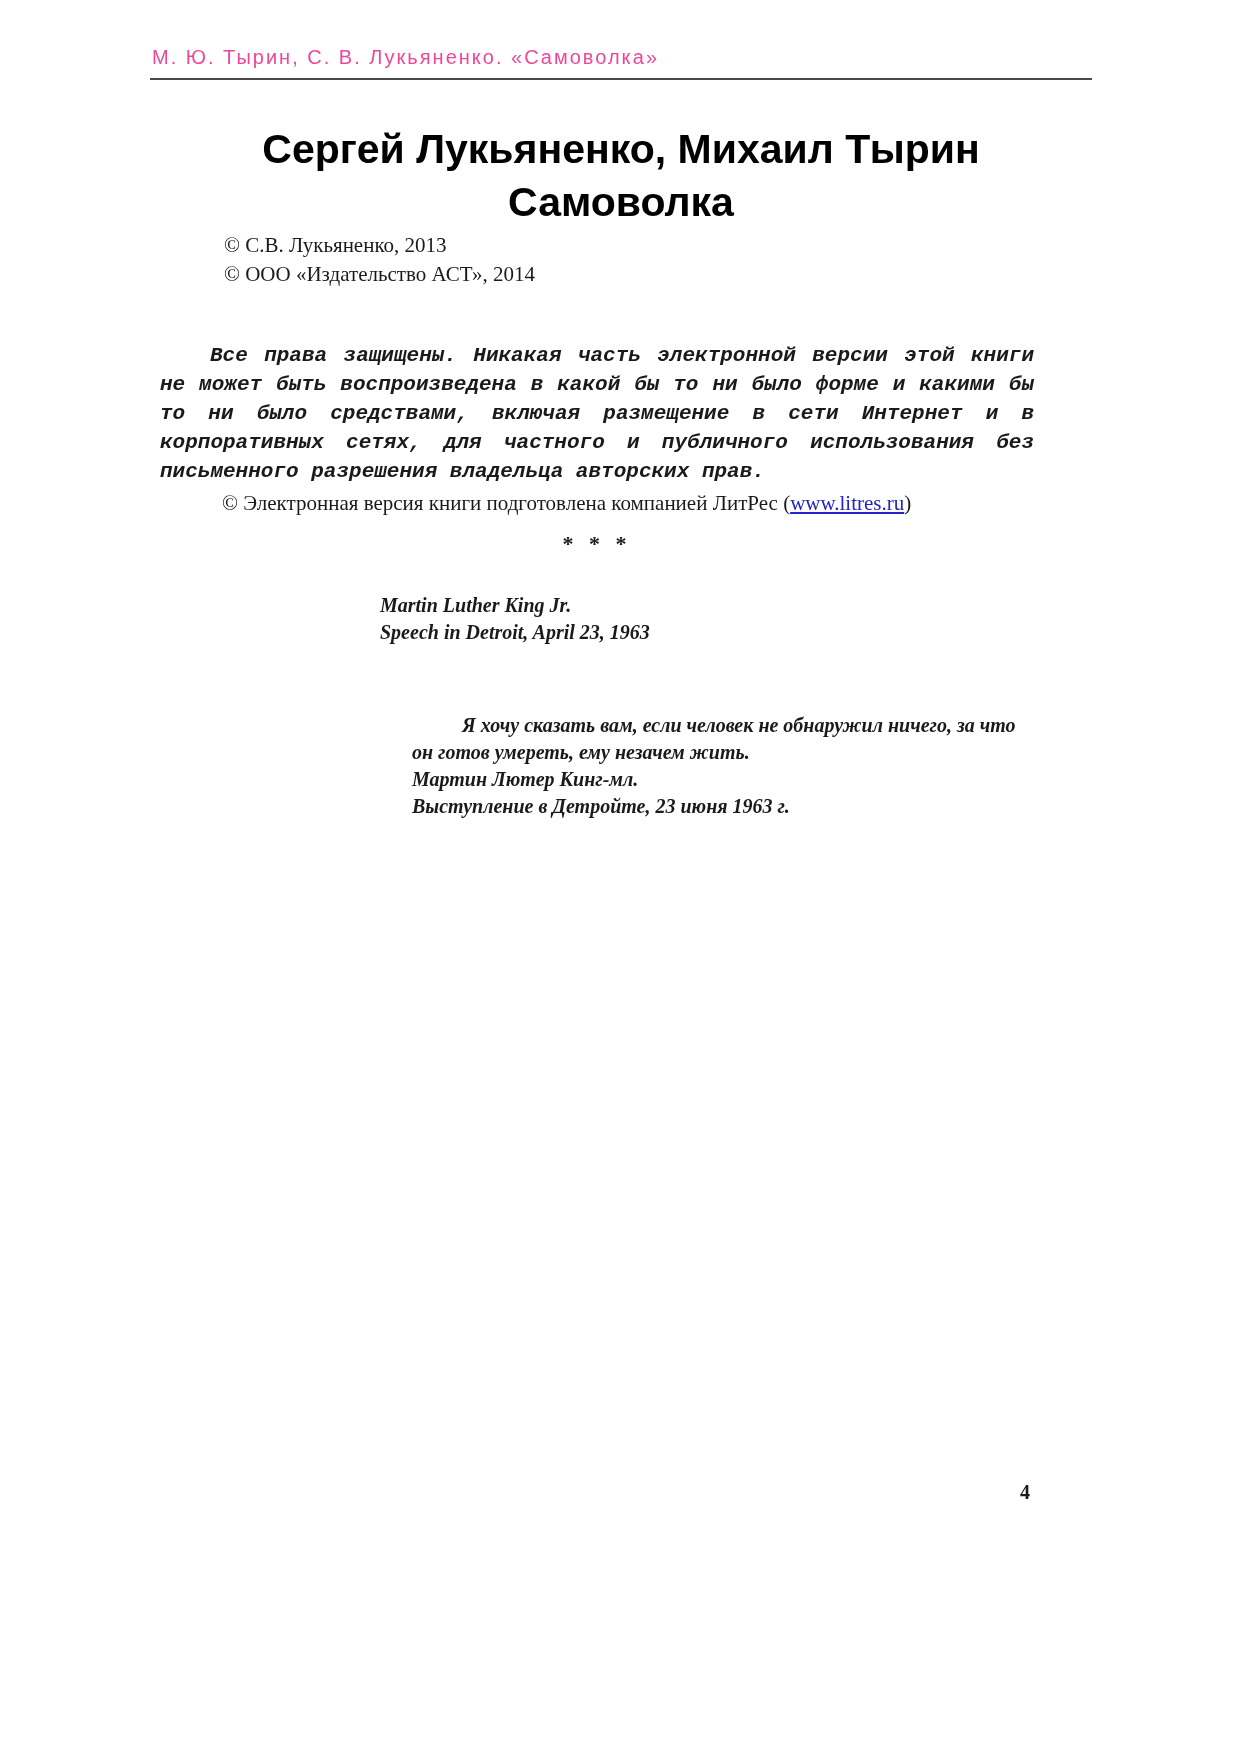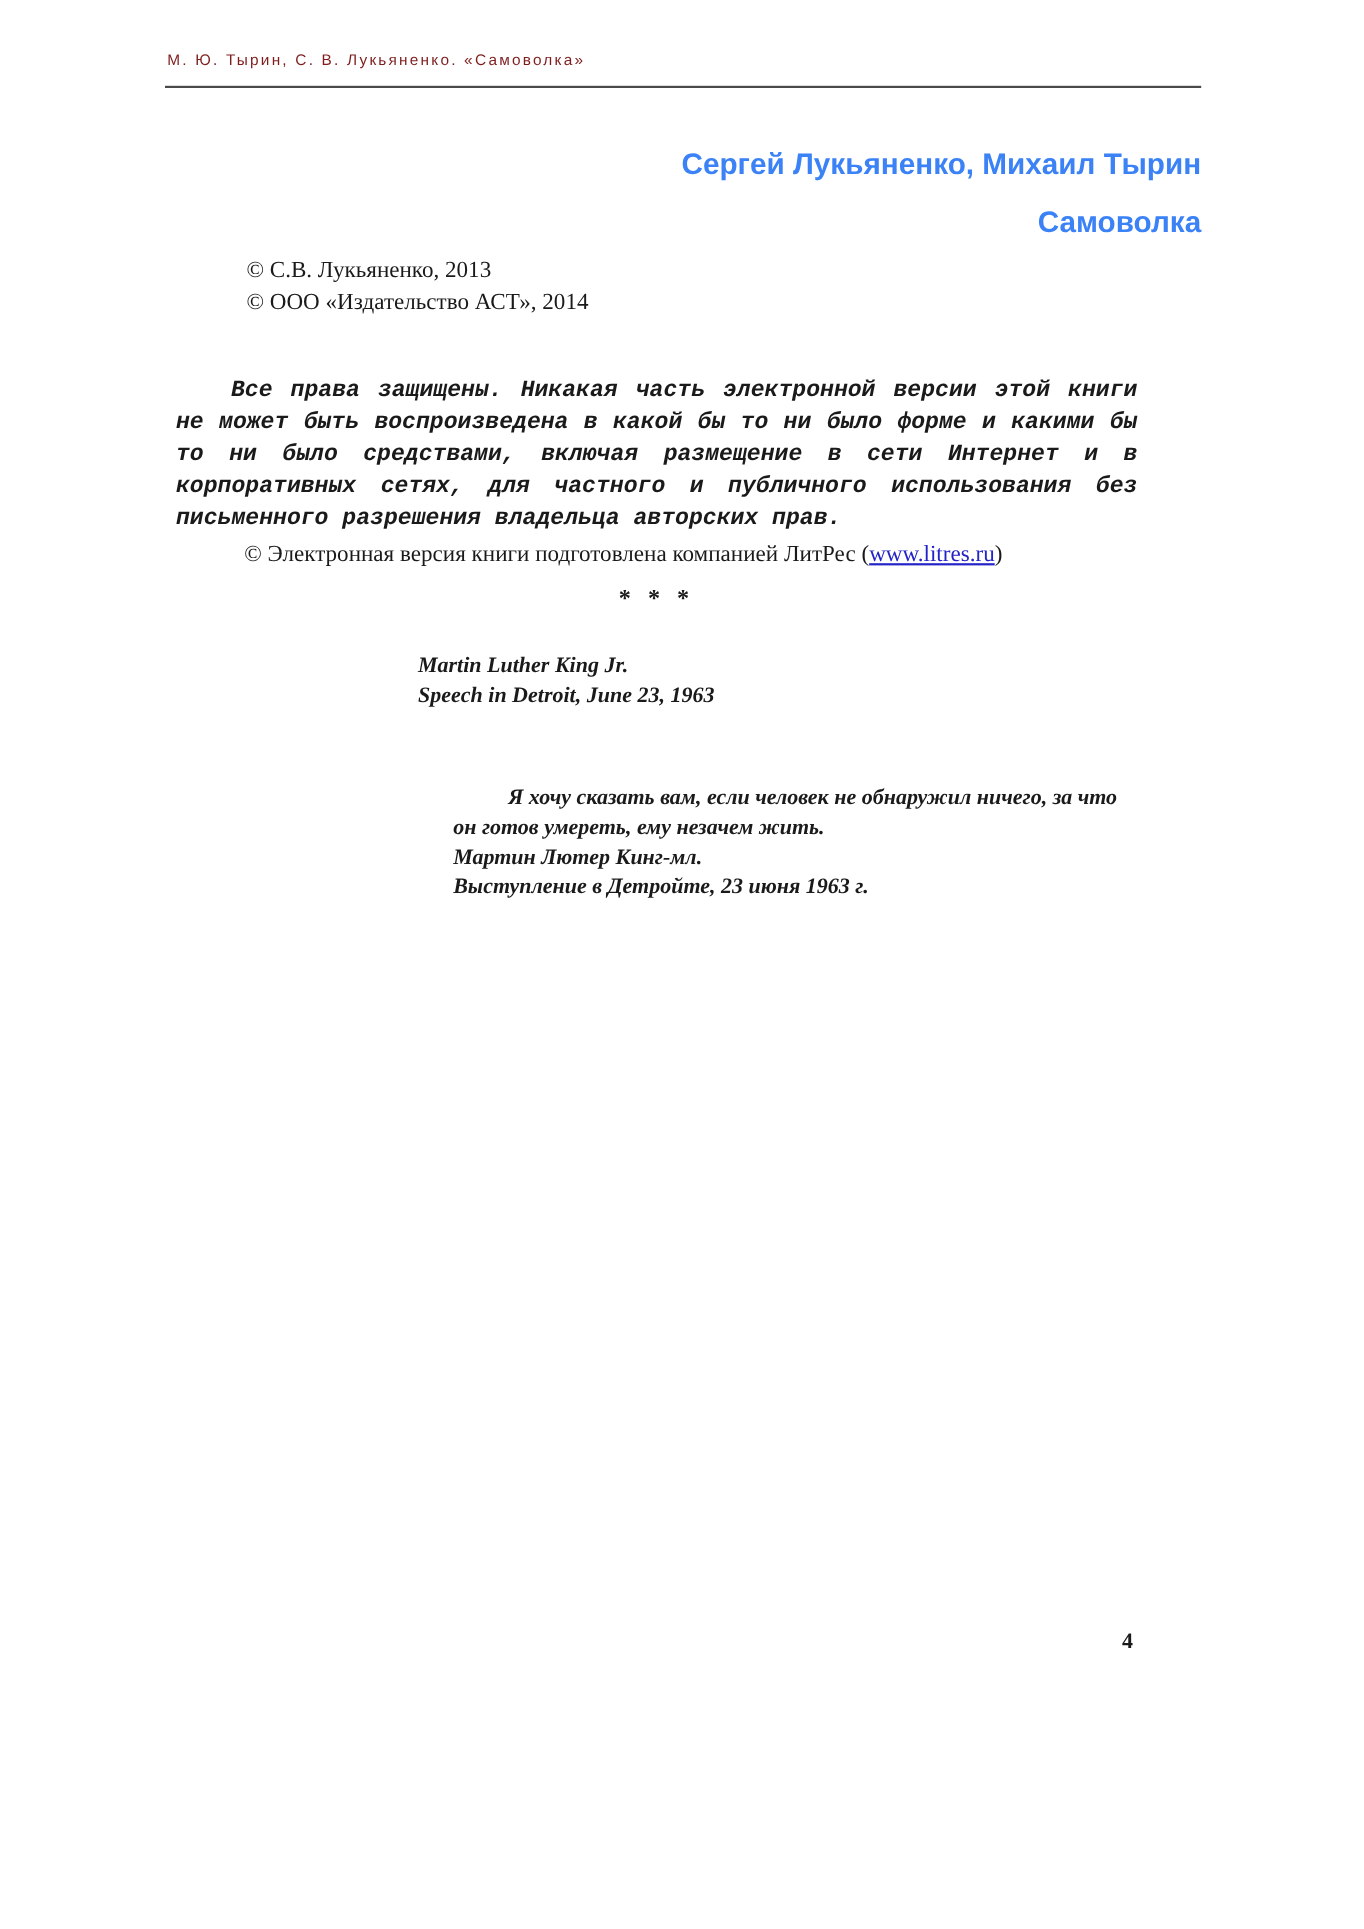--- a/index.html
+++ b/index.html
@@ -11,44 +11,44 @@
     background: #ffffff;
     font-family: "Liberation Serif", serif;
     color: #1a1a1a;
     overflow: hidden;
   }
   .running-header {
     position: absolute;
     left: 152px;
     top: 46px;
     font-family: "Liberation Sans", sans-serif;
-    font-size: 14px;
-    color: #7f1d1d;
+    font-size: 20px;
+    color: #ec4899;
     letter-spacing: 2px;
     white-space: nowrap;
   }
   .header-rule {
     position: absolute;
     left: 150px;
     right: 148px;
     top: 78px;
     border-top: 2px solid #4a4a4a;
   }
   .book-title {
     position: absolute;
     left: 150px;
     right: 148px;
     top: 123px;
     margin: 0;
-    text-align: right;
+    text-align: center;
     font-family: "Liberation Sans", sans-serif;
     font-weight: 700;
-    font-size: 27px;
+    font-size: 41px;
     line-height: 53px;
-    color: #3b82f6;
+    color: #000000;
   }
   .book-title .title-line { display: block; }
   .copyrights {
     position: absolute;
     left: 224px;
     top: 231px;
     font-size: 21px;
     line-height: 29px;
   }
   .rights-notice {
@@ -133,21 +133,21 @@
   <p class="rights-notice">Все права защищены. Никакая часть электронной версии этой книги не может быть воспроизведена в какой бы то ни было форме и какими бы то ни было средствами, включая размещение в сети Интернет и в корпоративных сетях, для частного и публичного использования без письменного разрешения владельца авторских прав.</p>
 
   <p class="litres-line">
     <span>© Электронная версия книги подготовлена компанией ЛитРес (</span><a href="#">www.litres.ru</a><span>)</span>
   </p>
 
   <div class="separator">* * *</div>
 
   <div class="quote quote-en">
     <p class="quote-author">Martin Luther King Jr.</p>
-    <p class="quote-source">Speech in Detroit, June 23, 1963</p>
+    <p class="quote-source">Speech in Detroit, April 23, 1963</p>
   </div>
 
   <div class="quote quote-ru">
     <p class="quote-text">Я хочу сказать вам, если человек не обнаружил ничего, за что он готов умереть, ему незачем жить.</p>
     <p class="quote-author">Мартин Лютер Кинг-мл.</p>
     <p class="quote-source">Выступление в Детройте, 23 июня 1963 г.</p>
   </div>
 
   <div class="page-number">4</div>
 

